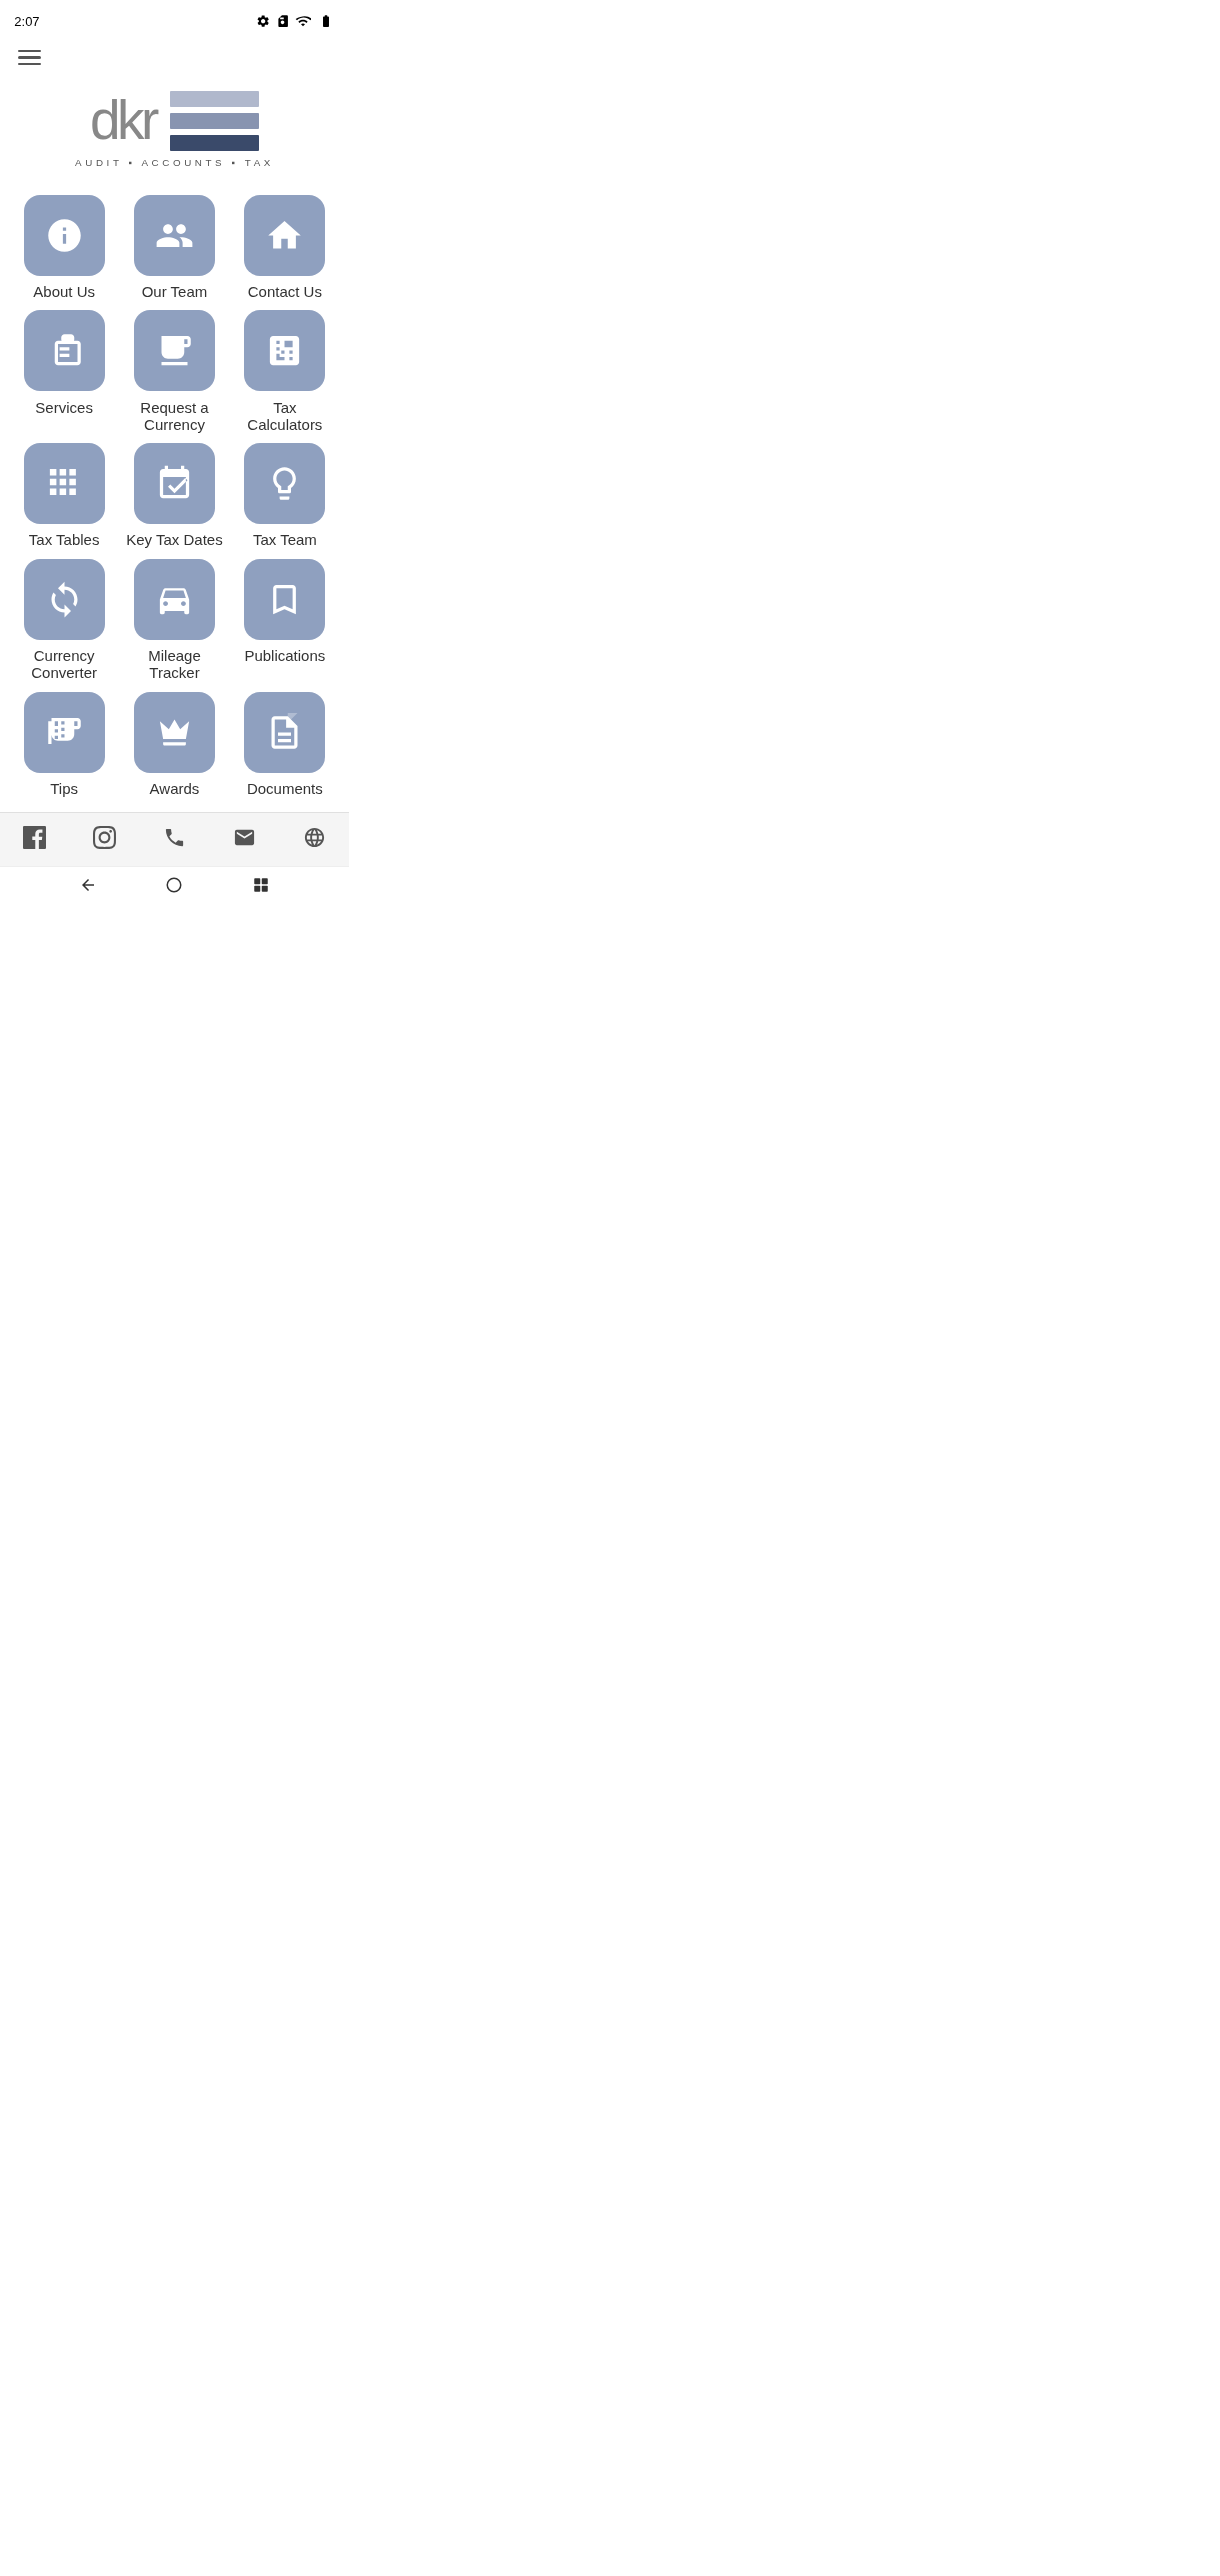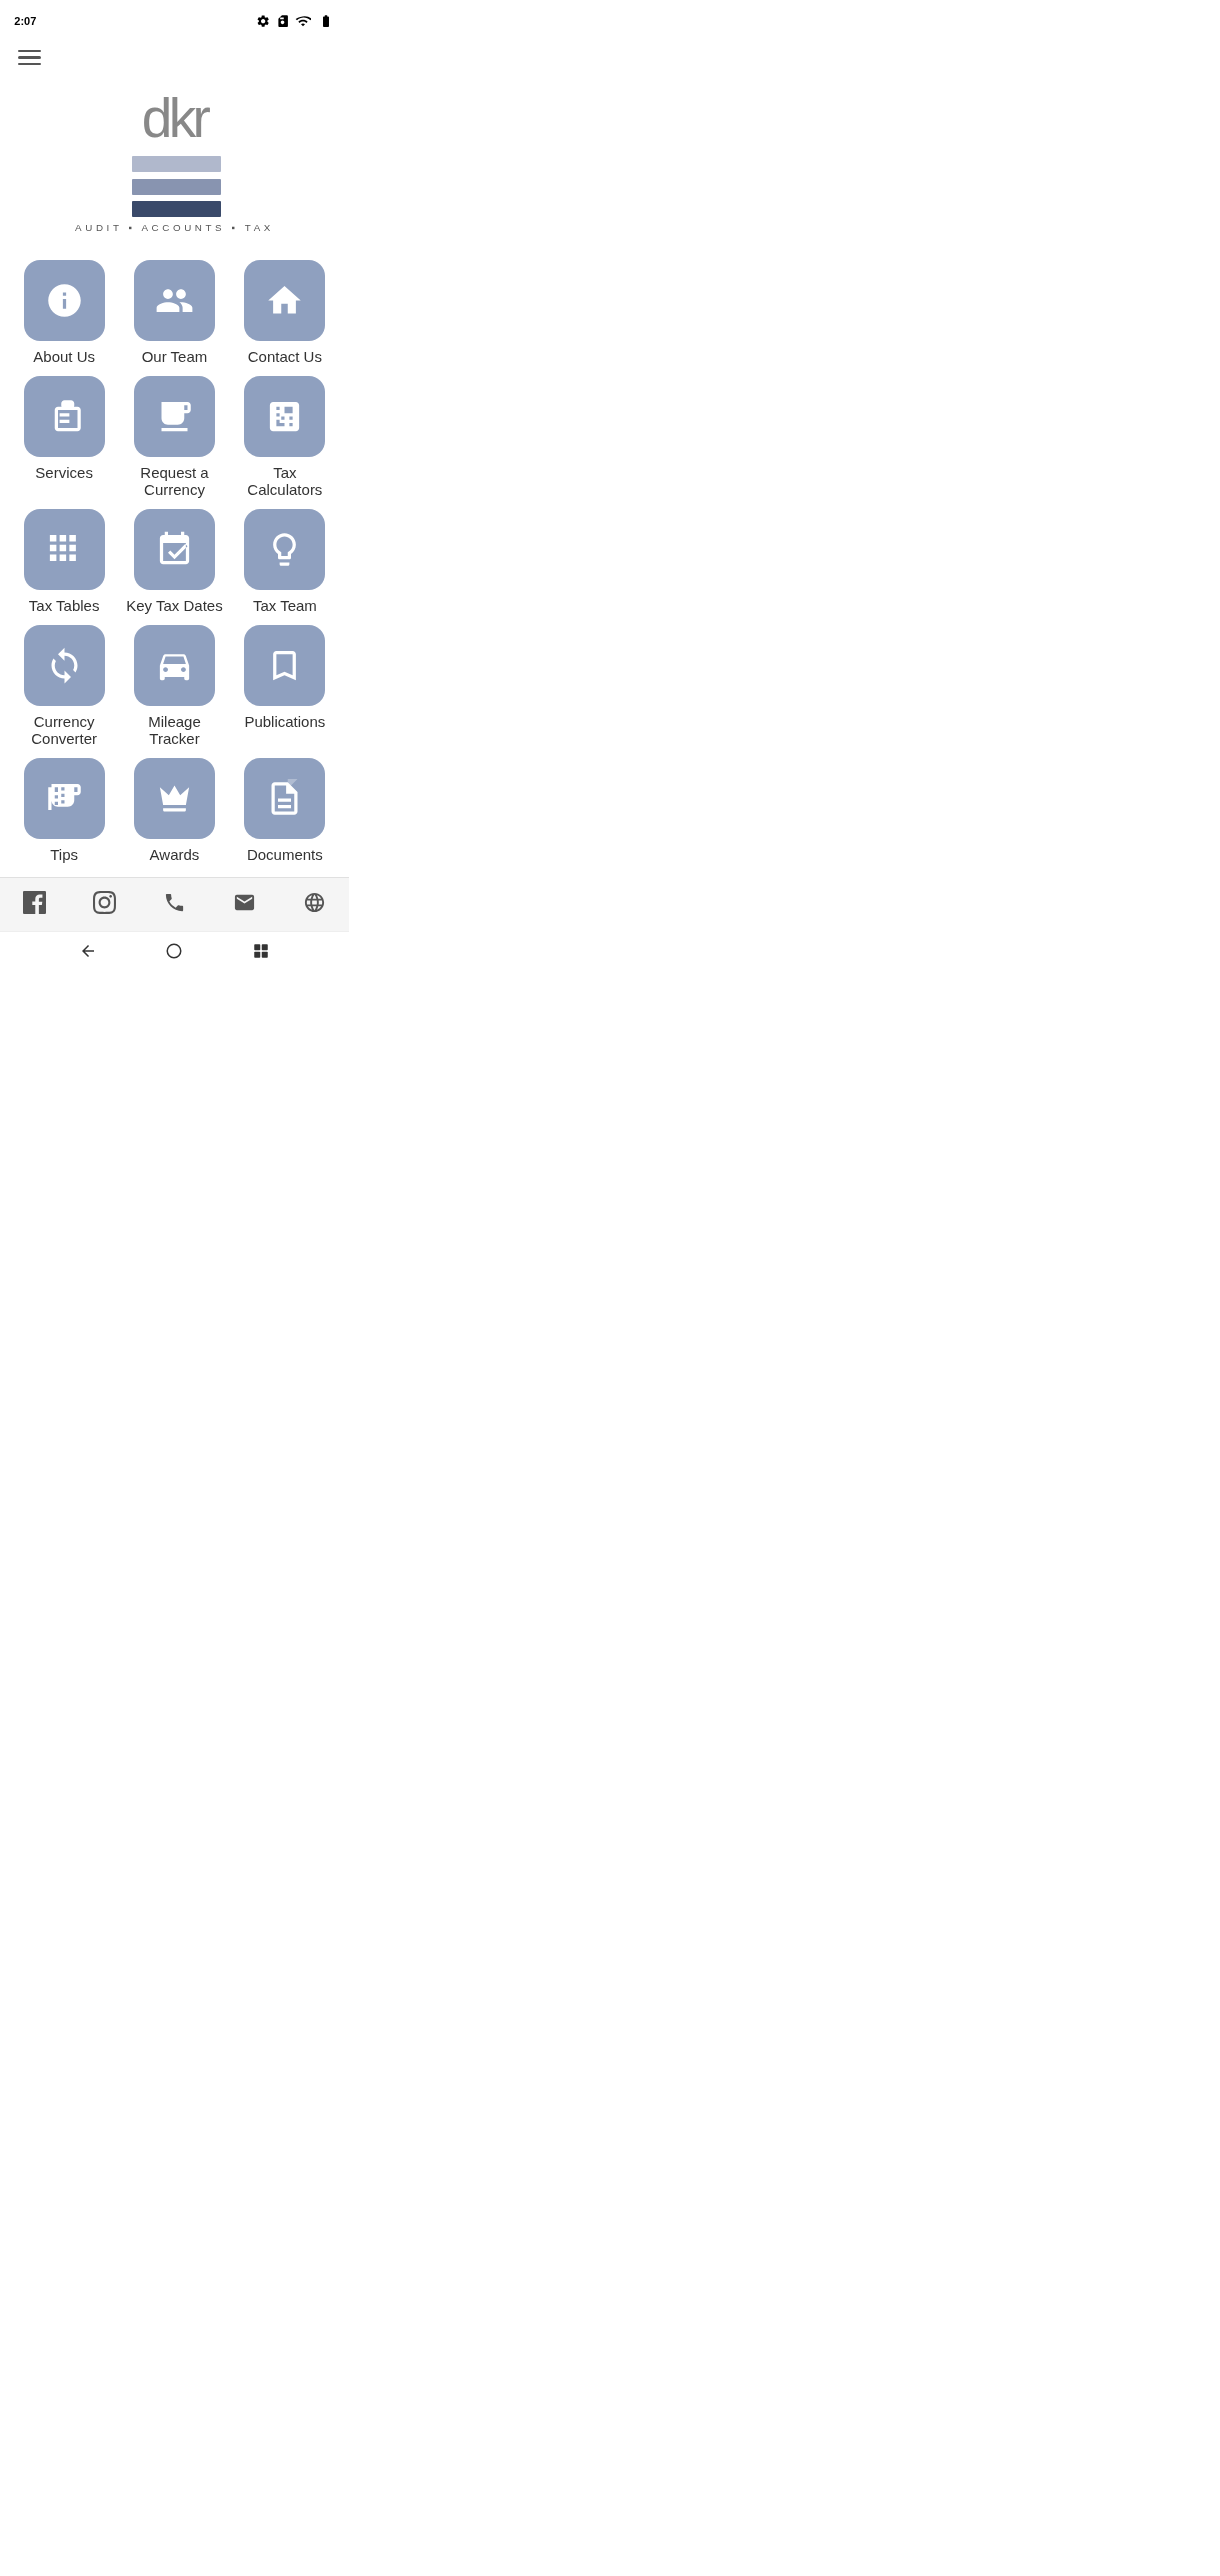--- a/index.html
+++ b/index.html
@@ -23,22 +23,22 @@
     .status-bar {
       background: #ffffff;
       display: flex;
       align-items: center;
       justify-content: space-between;
       padding: 7.2px 14.3px 3.6px 14.3px;
       height: 39px;
     }
 
     .status-time {
-      font-size: 11px;
-      font-weight: 700;
+      font-size: 13px;
+      font-weight: 400;
       color: #000;
     }
 
     .status-icons {
       display: flex;
       align-items: center;
       gap: 5.4px;
     }
 
     .status-icons svg {
@@ -74,21 +74,20 @@
       display: flex;
       justify-content: center;
       align-items: center;
       padding: 18px 14.3px 27px 14.3px;
     }
 
     .logo-container {
       display: flex;
       align-items: center;
       gap: 10.7px;
-      flex-direction: column;
     }
 
     .logo-text-dkr {
       font-size: 55px;
       font-weight: 300;
       color: #888;
       letter-spacing: -3.6px;
       line-height: 1;
     }
 

